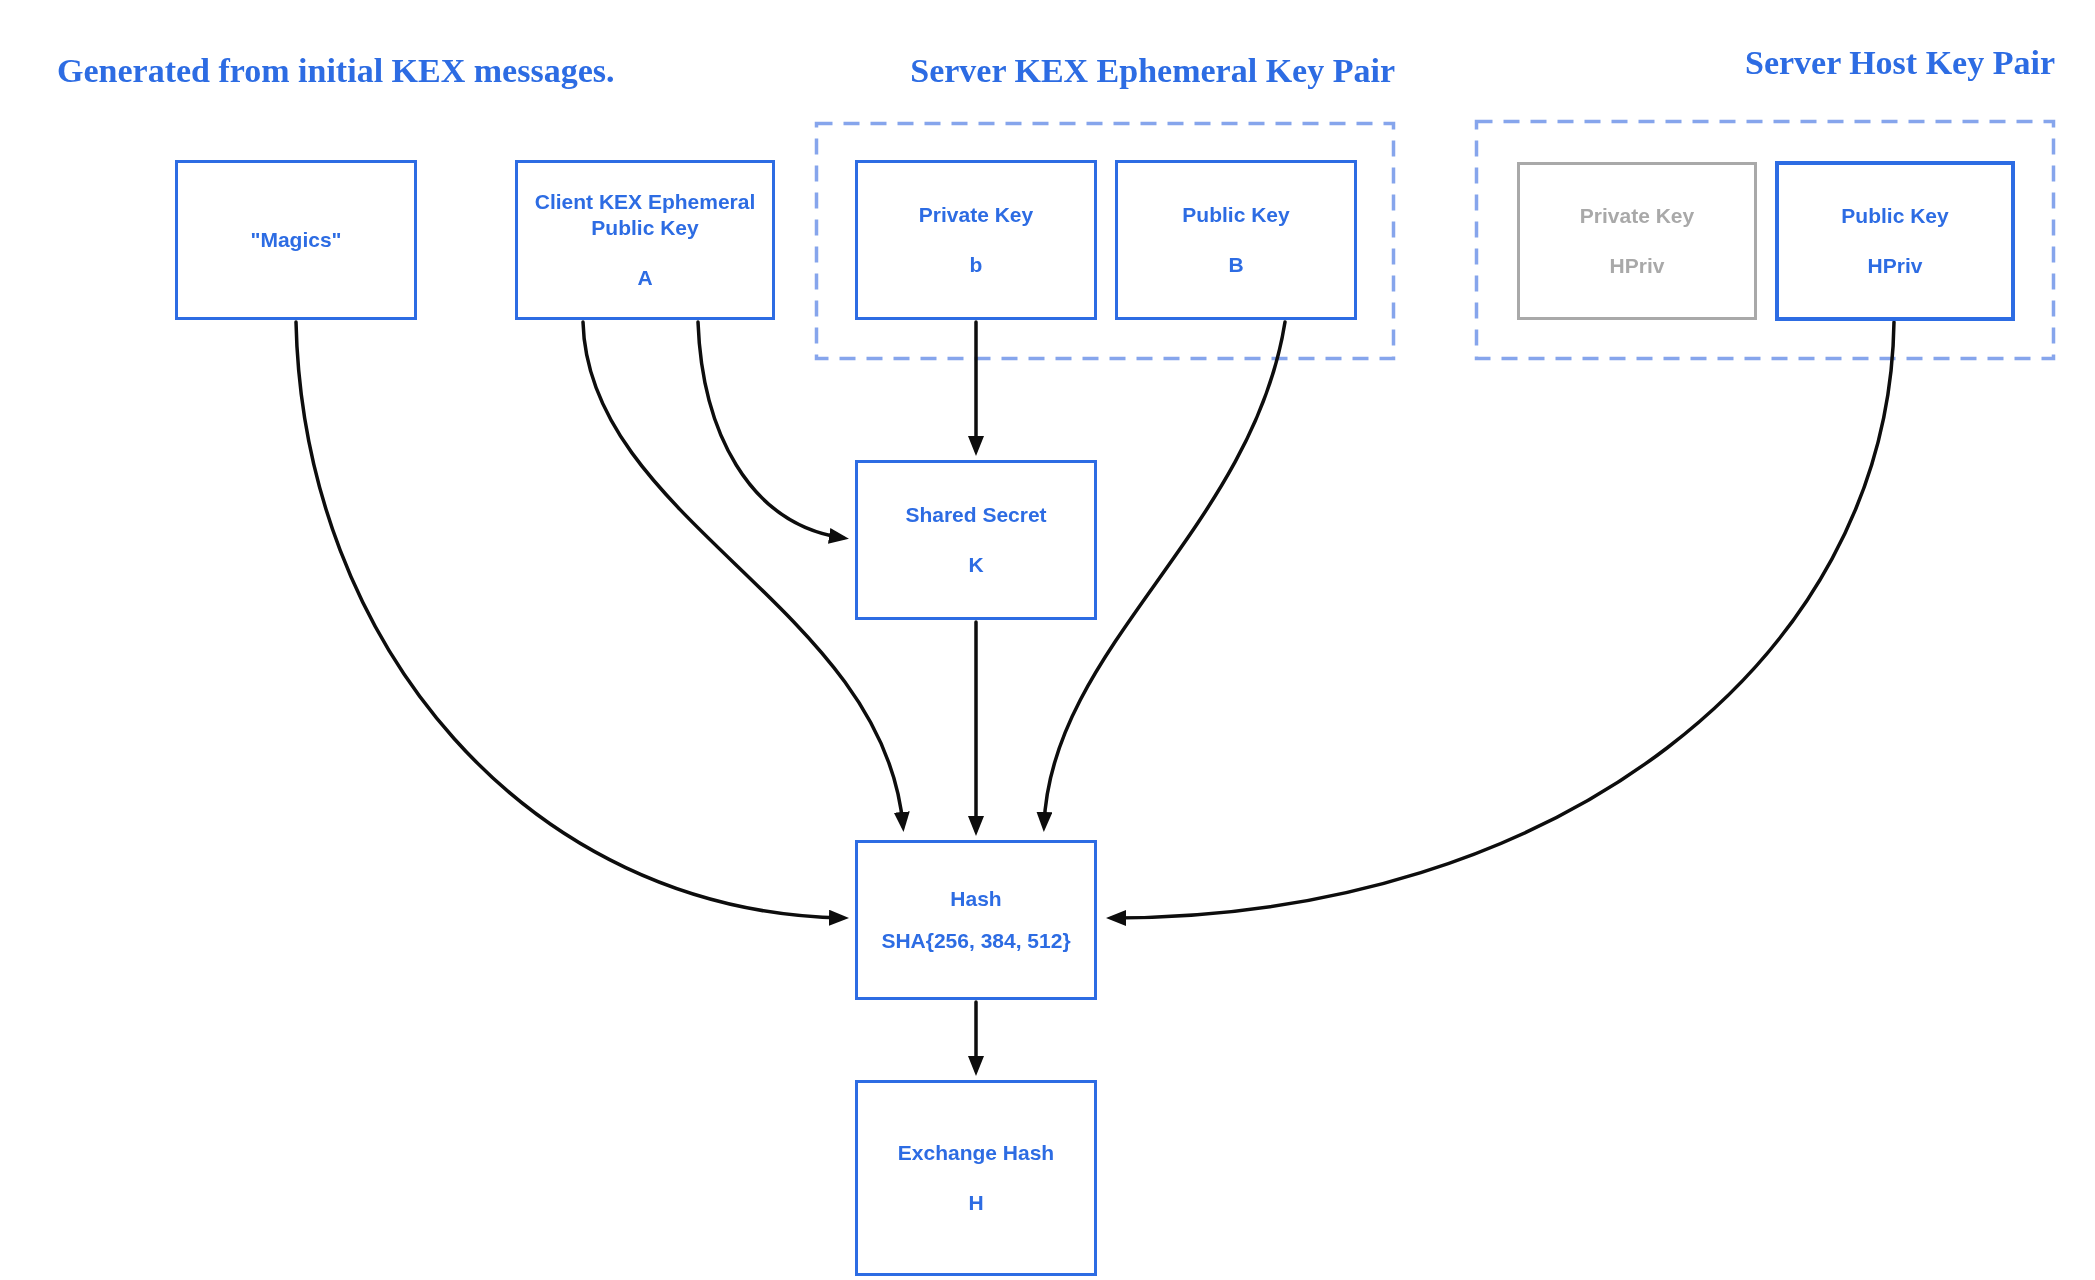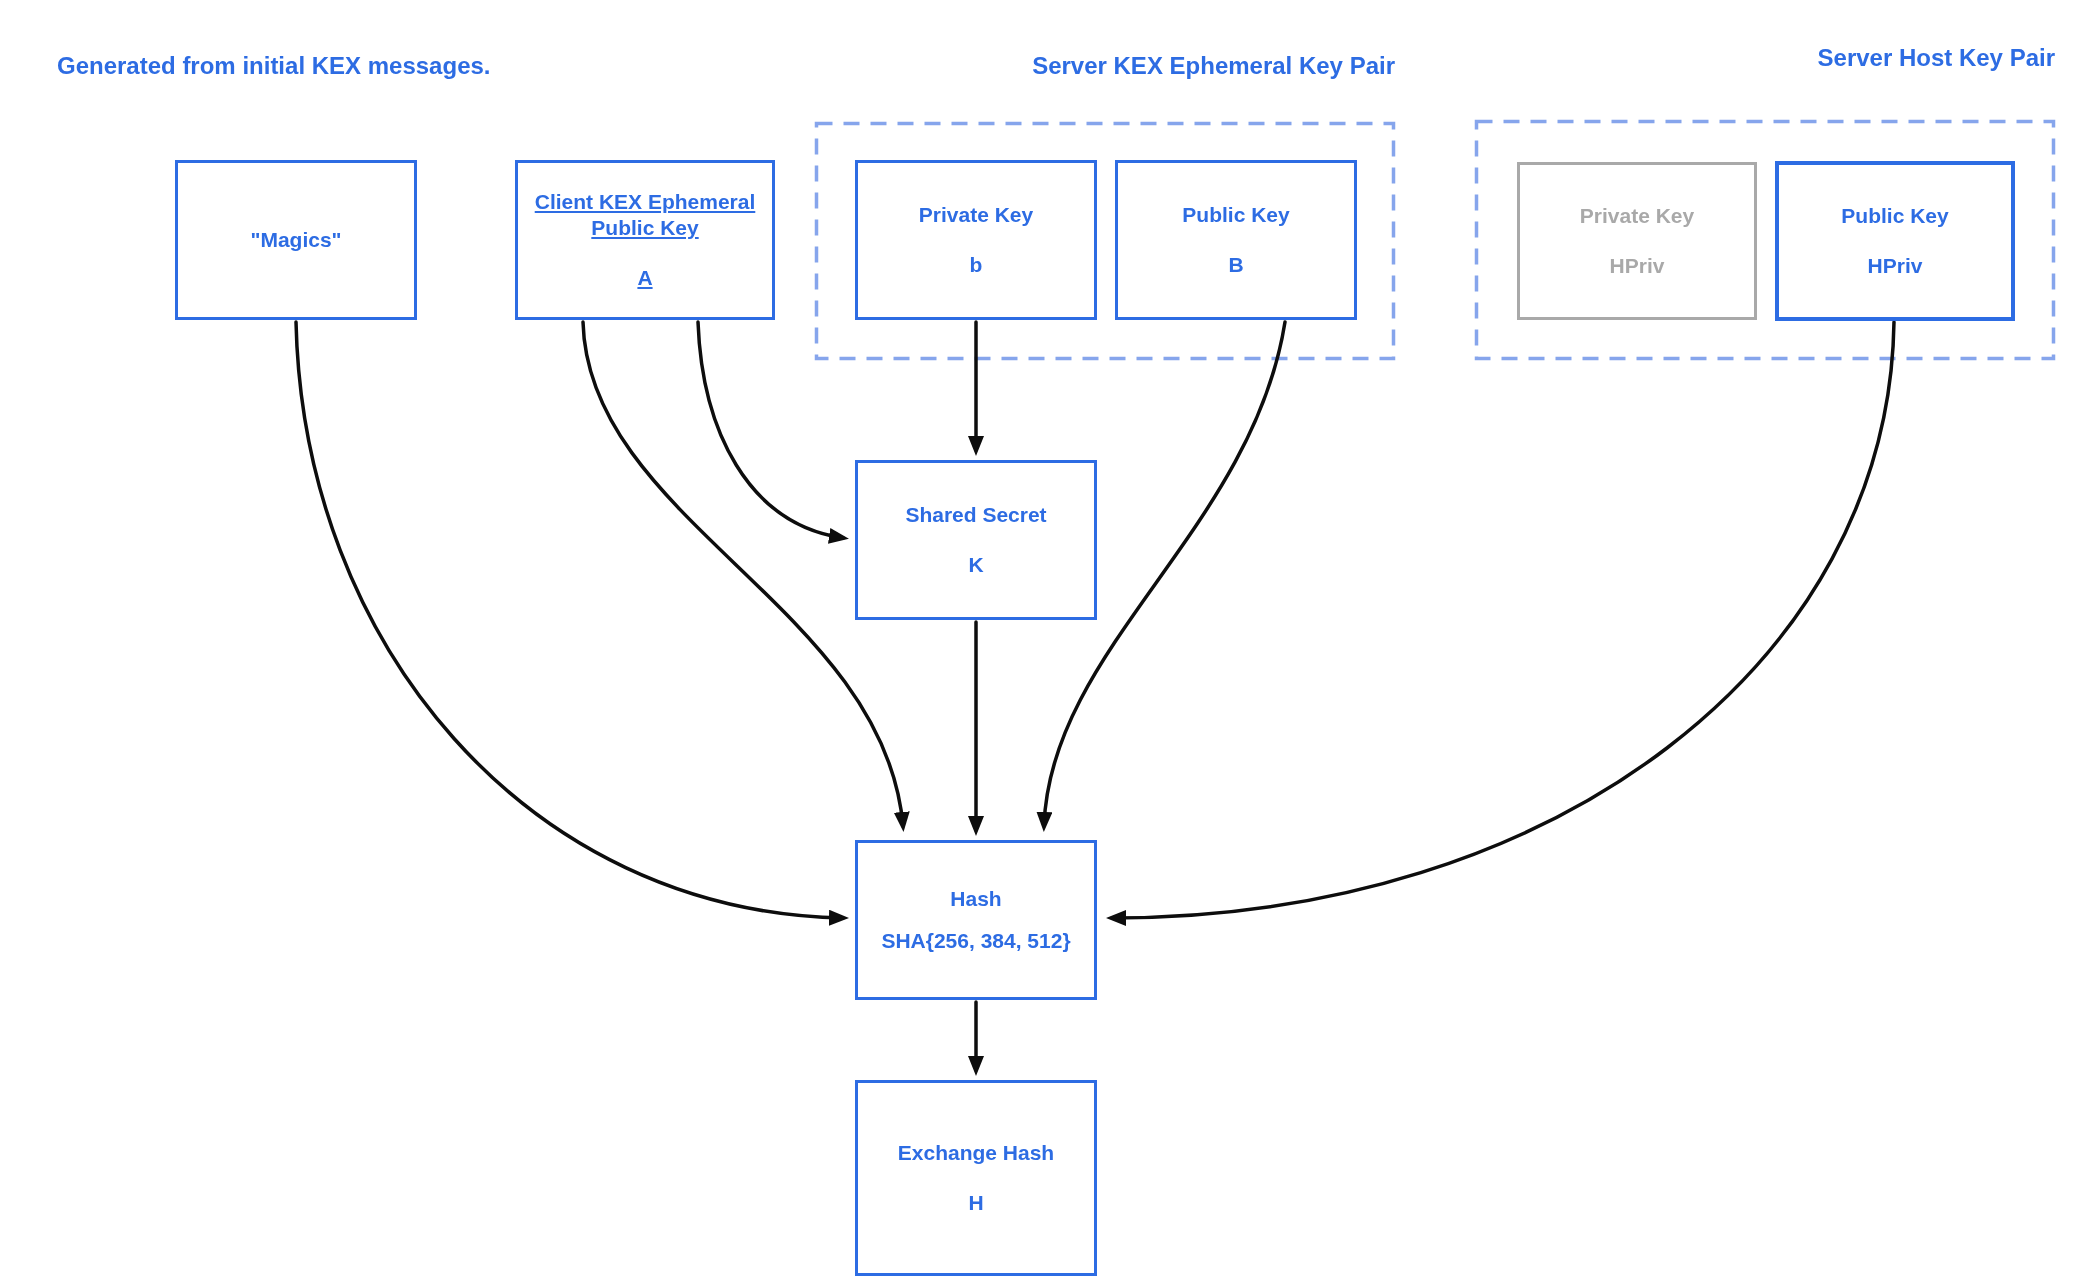--- a/index.html
+++ b/index.html
@@ -17,22 +17,23 @@
     font-family:"Liberation Sans","DejaVu Sans",sans-serif;
     overflow:hidden;
   }
   svg.underlay{position:absolute;left:0;top:0;width:2095px;height:1280px;}
   .arrow{fill:none;stroke:var(--ink);stroke-width:3.5;stroke-linecap:round;}
   .ah{fill:var(--ink);}
   .grp-border{fill:none;stroke:var(--dashed);stroke-width:3.5;stroke-dasharray:16 11;}
 
   .title{
     position:absolute;
-    font-size:24px;font-weight:bold;color:var(--accent);
+    font-size:34px;font-weight:bold;color:var(--accent);
     white-space:nowrap;
+    font-family:Liberation Serif, serif;
   }
   .annotation{left:57px;top:52px;}
   .group-title{text-align:right;}
   .group-title.kex{left:815px;top:52px;width:580px;}
   .group-title.host{left:1475px;top:44px;width:580px;}
 
   .node{
     position:absolute;
     box-sizing:border-box;
     background:var(--bg);
@@ -41,21 +42,21 @@
     font-weight:bold;font-size:21px;line-height:26px;
     display:flex;flex-direction:column;align-items:center;justify-content:center;
     text-align:center;
     gap:24px;
   }
   .node.tight{gap:16px;}
   .node.muted{border-color:var(--muted);color:var(--muted);}
   .node.thick{border-width:4px;}
 
   #n-magics       {left:175px; top:160px; width:242px; height:160px;}
-  #n-client-kex   {left:515px; top:160px; width:260px; height:160px;text-decoration:underline;}
+  #n-client-kex   {left:515px; top:160px; width:260px; height:160px;}
   #n-kex-private  {left:855px; top:160px; width:242px; height:160px;}
   #n-kex-public   {left:1115px;top:160px; width:242px; height:160px;}
   #n-host-private {left:1517px;top:162px; width:240px; height:158px;}
   #n-host-public  {left:1775px;top:161px; width:240px; height:160px;}
   #n-shared       {left:855px; top:460px; width:242px; height:160px;}
   #n-hash         {left:855px; top:840px; width:242px; height:160px;}
   #n-exchange     {left:855px; top:1080px;width:242px; height:196px;}
 </style>
 </head>
 <body>

